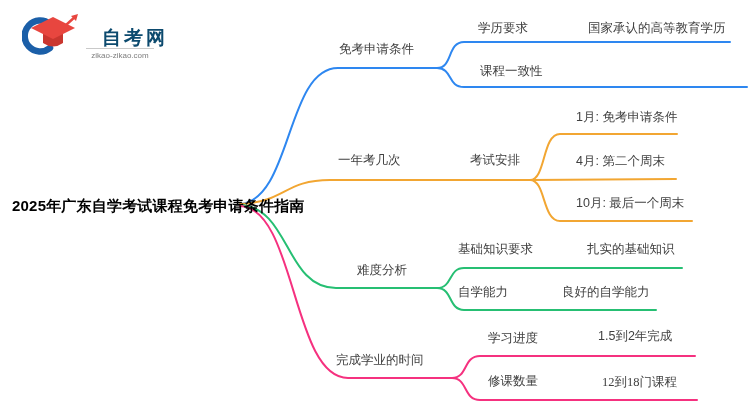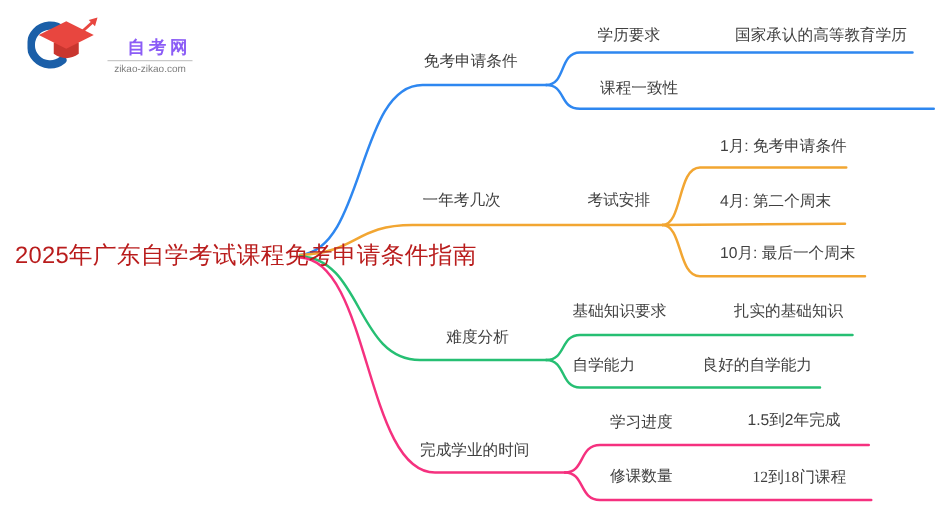--- a/index.html
+++ b/index.html
@@ -5,25 +5,25 @@
   html,body{margin:0;padding:0;background:#fff;}
   #canvas{
     position:relative;width:750px;height:410px;background:#ffffff;overflow:hidden;
     font-family:"Liberation Sans","DejaVu Sans",sans-serif;
   }
   svg.map{position:absolute;left:0;top:0;}
   .lbl{
     position:absolute;white-space:nowrap;font-size:12.5px;line-height:1;
     color:#404040;transform:translateY(-50%);
   }
-  .root-lbl{font-weight:400;font-size:19px;color:#b91c1c;letter-spacing:0.2px;}
+  .root-lbl{font-weight:700;font-size:15px;color:#000000;letter-spacing:0.2px;}
   .logo{position:absolute;left:22px;top:8px;width:150px;height:58px;cursor:pointer;}
   .logo-name{
     position:absolute;left:80px;top:30px;transform:translateY(-50%);
-    font-size:14px;font-weight:700;color:#8b5cf6;letter-spacing:3px;white-space:nowrap;
+    font-size:19px;font-weight:700;color:#0c4a6e;letter-spacing:3px;white-space:nowrap;
   }
   .logo-divider{position:absolute;left:64px;top:40px;width:68px;height:1px;background:#c9c9c9;}
   .logo-url{
     position:absolute;left:62px;top:47px;transform:translateY(-50%);width:72px;
     font-size:8px;color:#7d7d7d;text-align:center;white-space:nowrap;
   }
 </style>
 </head>
 <body>
 

